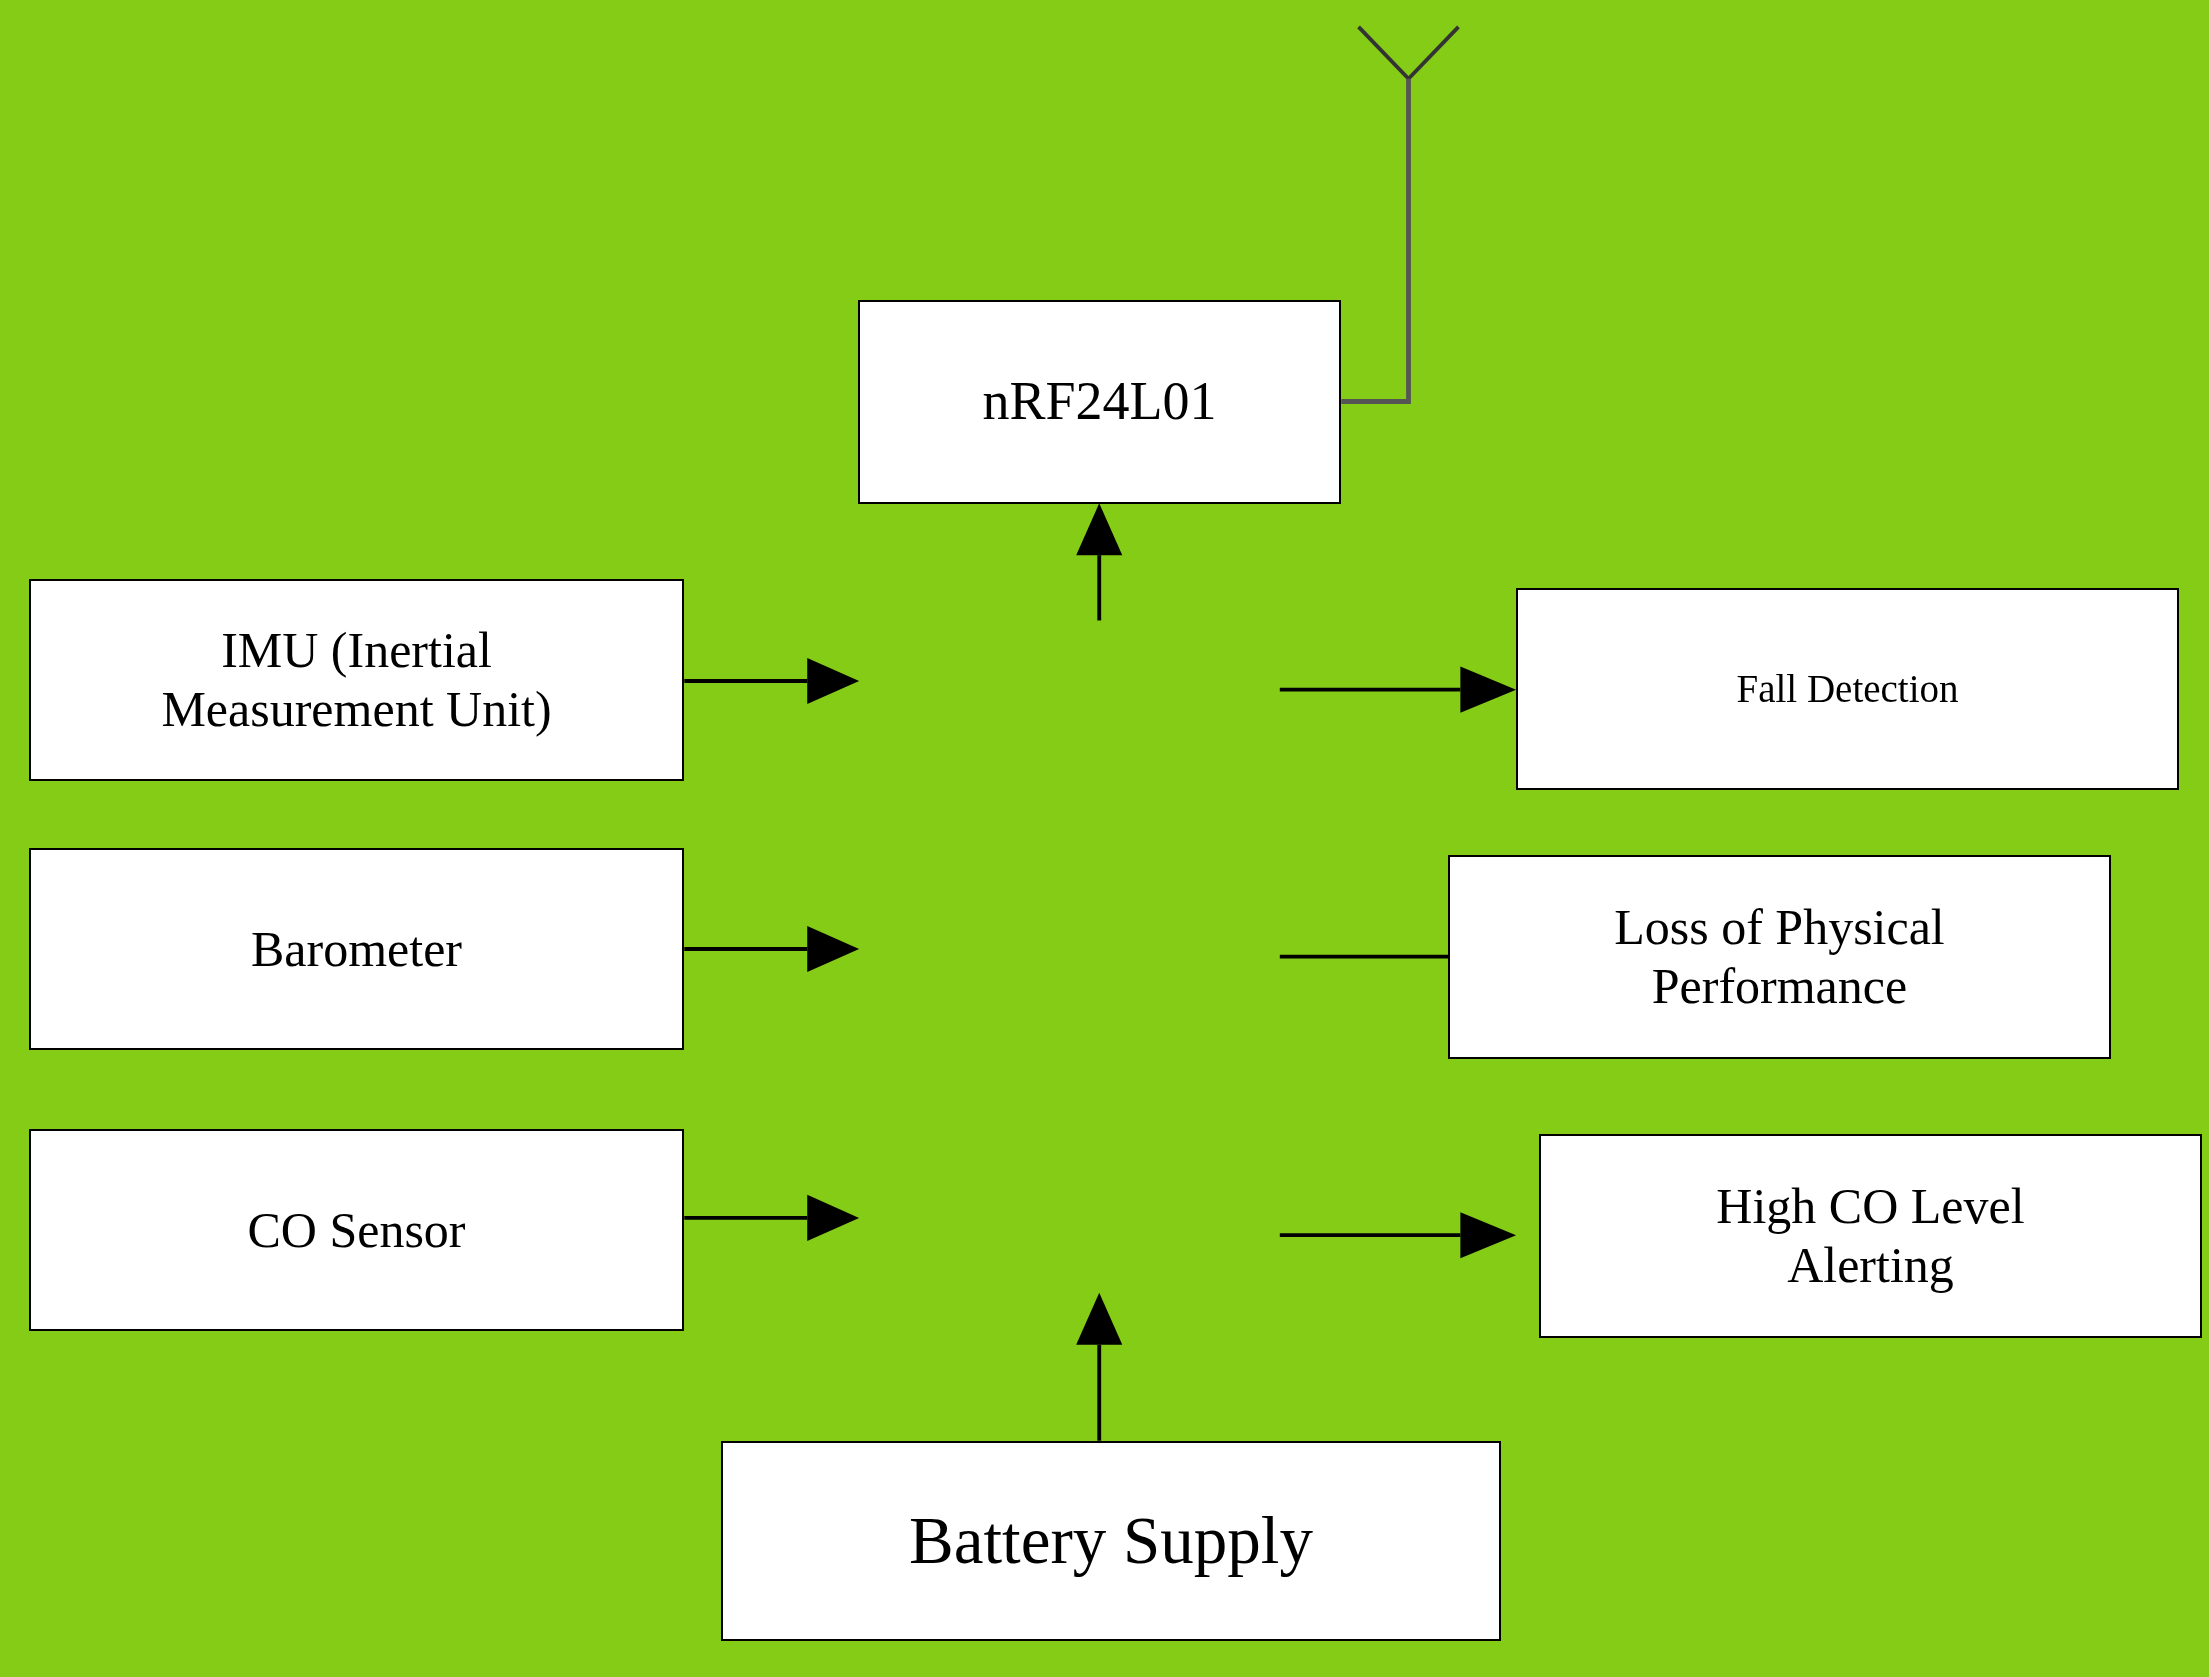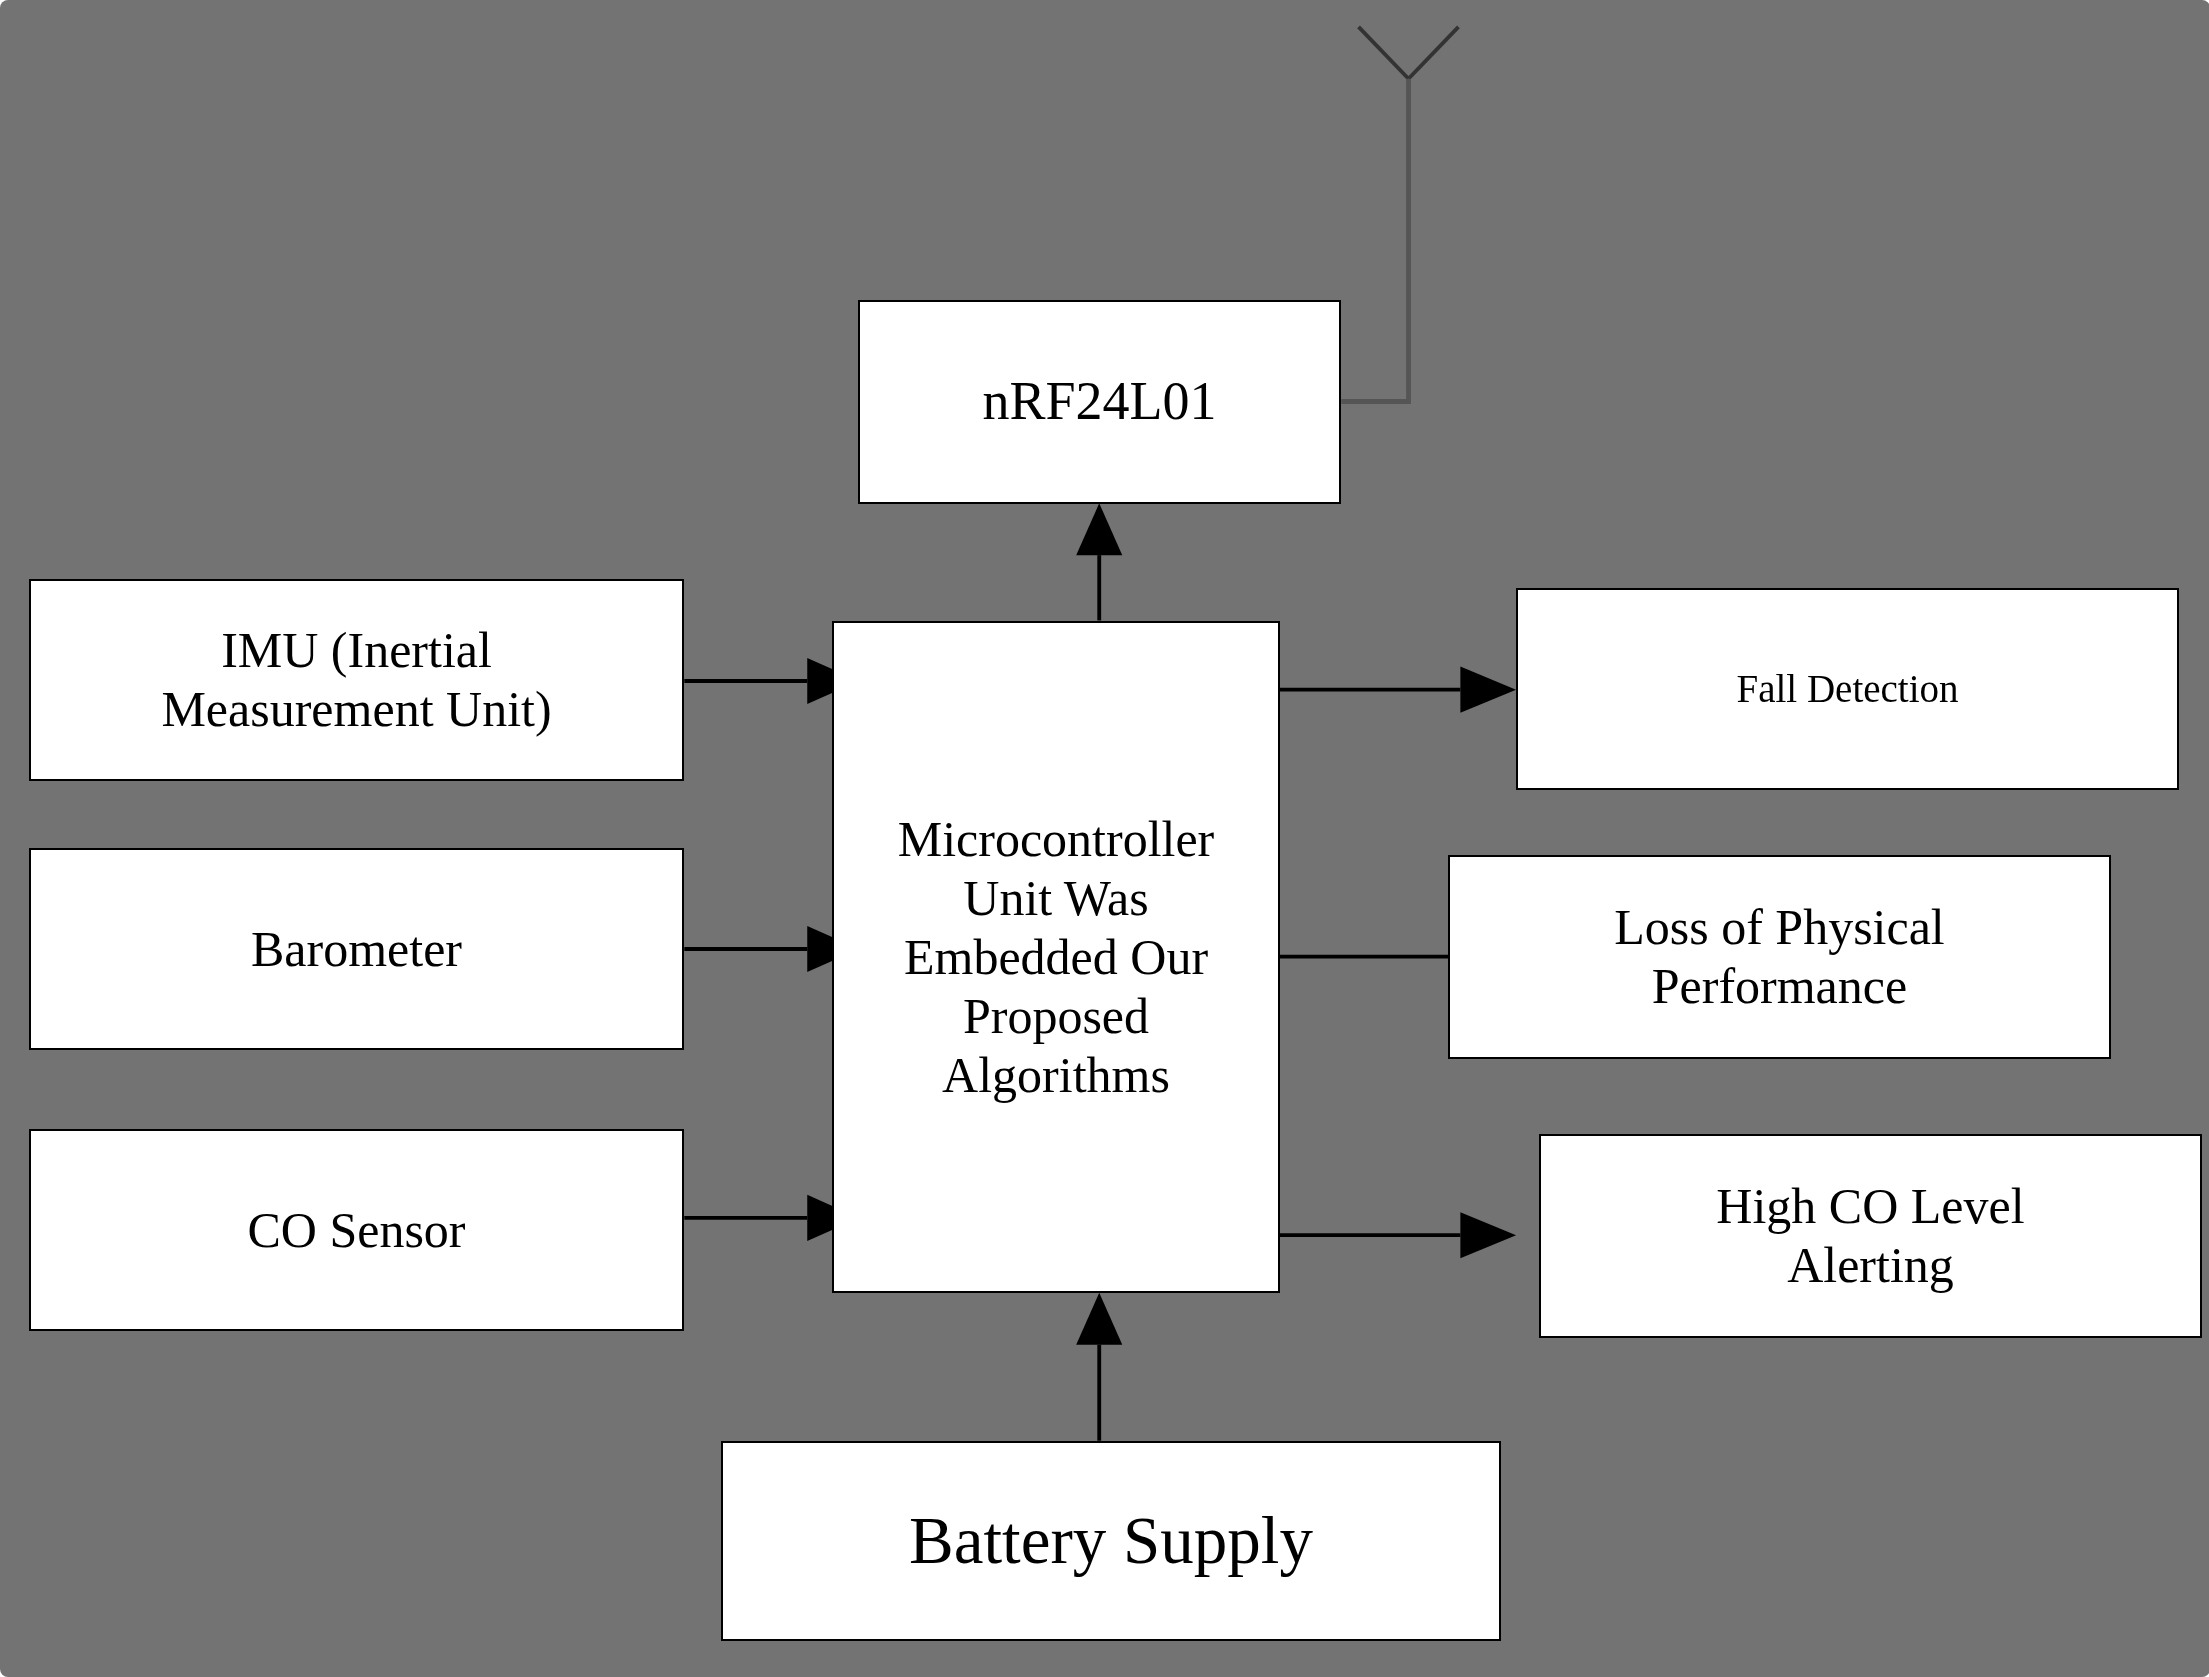--- a/index.html
+++ b/index.html
@@ -4,24 +4,23 @@
 <style>
   html, body {
     margin: 0;
     padding: 0;
     background: #ffffff;
   }
   #canvas {
     position: relative;
     width: 2210px;
     height: 1677px;
-    background: #737373;
+    background: #84cc16;
     overflow: hidden;
     font-family: "Liberation Serif", "DejaVu Serif", serif;
-    border-radius: 8px;
   }
   .node {
     position: absolute;
     box-sizing: border-box;
     border: 2.9px solid #000000;
     background: #ffffff;
     display: flex;
     align-items: center;
     justify-content: center;
     text-align: center;
@@ -112,27 +111,20 @@
     <g>
       <path class="edge-line" d="M 1144 1500 L 1144 1400"></path>
       <polygon class="arrow-head" points="1120,1400 1144,1346 1168,1400"></polygon>
     </g>
   </svg>
 
   <div class="node" id="node-radio" style="left:858px; top:300px; width:483px; height:204px; font-size:54px;">
     <span class="node-label">nRF24L01</span>
   </div>
 
-  <div class="node" id="node-mcu" style="left:832px; top:621px; width:448px; height:672px; font-size:50px;">
-    <span class="node-label">Microcontroller
-Unit Was
-Embedded Our
-Proposed
-Algorithms</span>
-  </div>
 
   <div class="node" id="node-battery" style="left:721px; top:1441px; width:780px; height:200px; font-size:67px;">
     <span class="node-label">Battery Supply</span>
   </div>
 
   <div class="node" id="node-barometer" style="left:29px; top:848px; width:655px; height:202px; font-size:50px;">
     <span class="node-label">Barometer</span>
   </div>
 
   <div class="node" id="node-imu" style="left:29px; top:579px; width:655px; height:202px; font-size:50px;">

